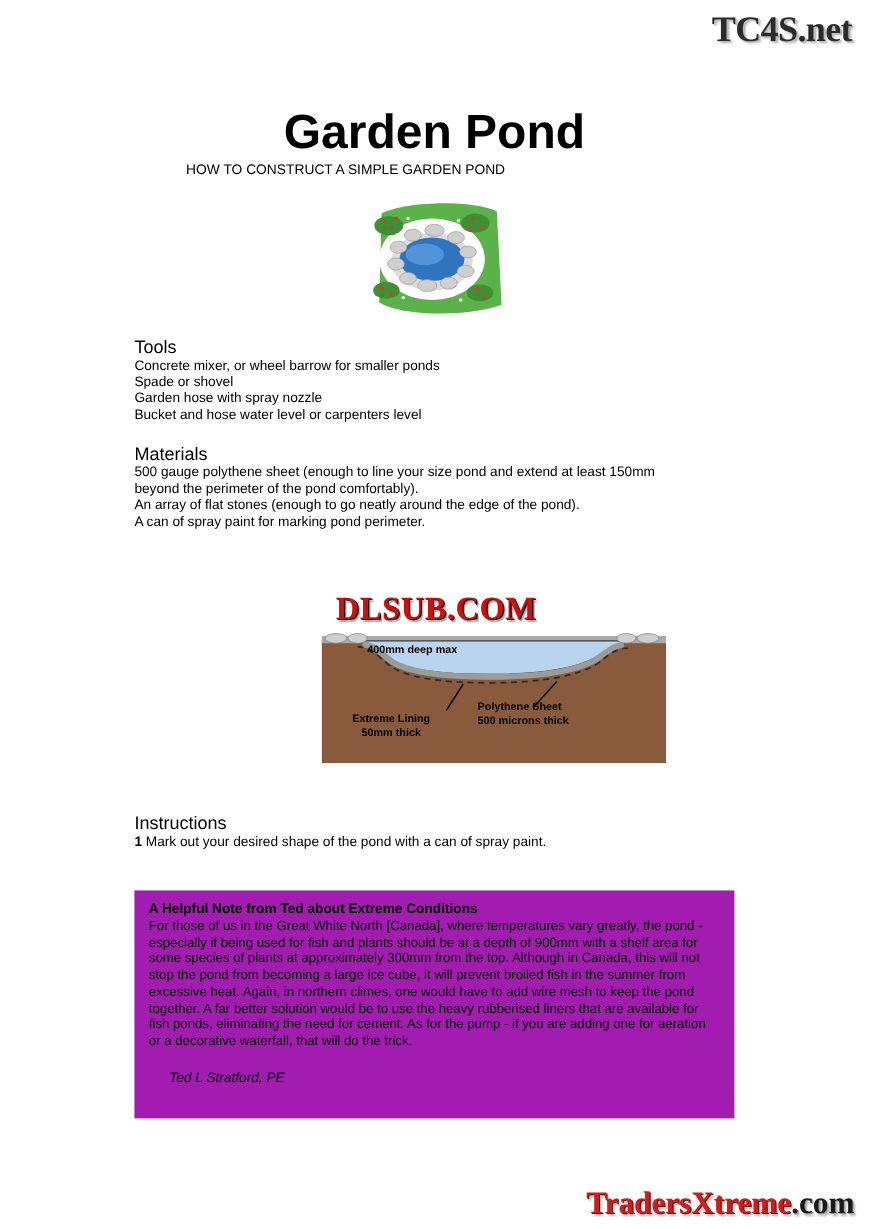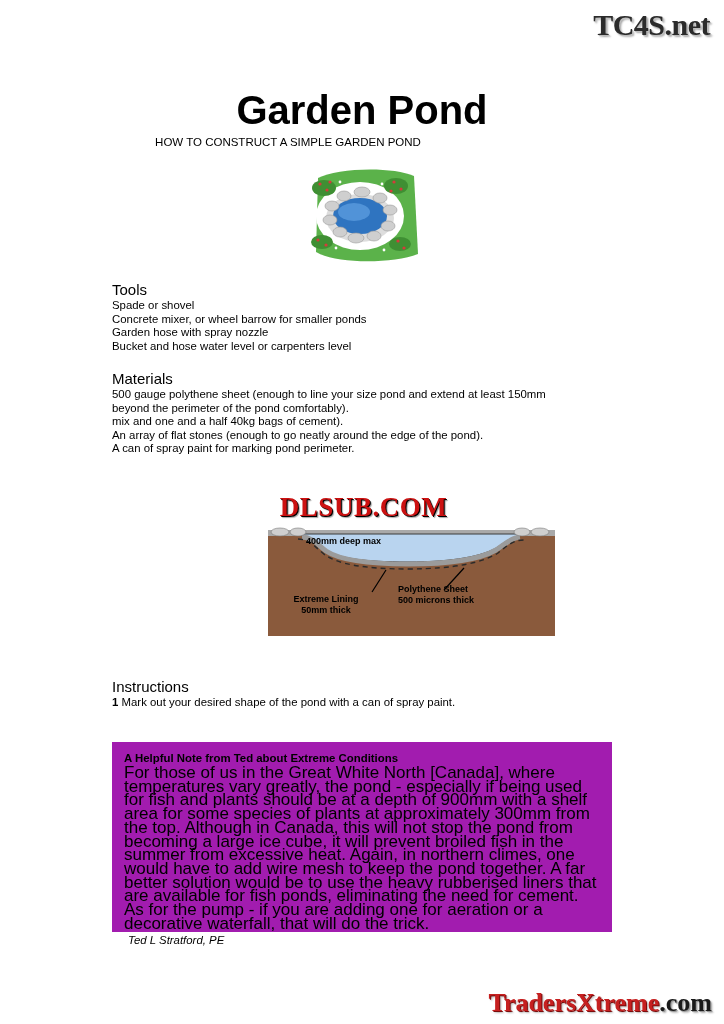--- a/index.html
+++ b/index.html
@@ -140,28 +140,28 @@
     background: #a21caf;
     padding: 10px 12px 0 12px;
     box-sizing: border-box;
   }
   .note-title {
     font-size: 11.4px;
     font-weight: bold;
     margin: 0 0 2px 0;
   }
   .note-body {
-    font-size: 17px;
+    font-size: 11px;
     line-height: 13.7px;
     margin: 0;
   }
   .note-sign {
     font-size: 11.4px;
     font-style: italic;
-    margin: 4px;
+    margin: 17px;
   }
   .note-another {
     font-size: 11.4px;
     font-weight: bold;
     margin: 14px 0 0 0;
   }
 </style>
 </head>
 <body>
 
@@ -212,31 +212,30 @@
       <circle cx="44" cy="18" r="1.4"></circle>
         <circle cx="86" cy="20" r="1.4"></circle>
       <circle cx="40" cy="84" r="1.4"></circle>
         <circle cx="88" cy="86" r="1.4"></circle>
     </g>
   </svg>
 </div>
 
 <div class="section" id="tools-section">
   <h2>Tools</h2>
+  <p>Concrete mixer, or wheel barrow for smaller ponds</p>
   <p>Spade or shovel</p>
-  <p>Concrete mixer, or wheel barrow for smaller ponds</p>
   <p>Garden hose with spray nozzle</p>
   <p>Bucket and hose water level or carpenters level</p>
 </div>
 
 <div class="section" id="materials-section">
   <h2>Materials</h2>
   <p>500 gauge polythene sheet (enough to line your size pond and extend at least 150mm</p>
   <p>beyond the perimeter of the pond comfortably).</p>
-  <p>mix and one and a half 40kg bags of cement).</p>
   <p>An array of flat stones (enough to go neatly around the edge of the pond).</p>
   <p>A can of spray paint for marking pond perimeter.</p>
 </div>
 
 <div class="diagram">
   <svg width="287" height="130" viewBox="0 0 287 130" xmlns="http://www.w3.org/2000/svg">
     <rect x="0" y="0" width="287" height="130" fill="#ffffff"></rect>
 
     <rect x="0" y="28" width="287" height="102" fill="#8a5a3c"></rect>
 

